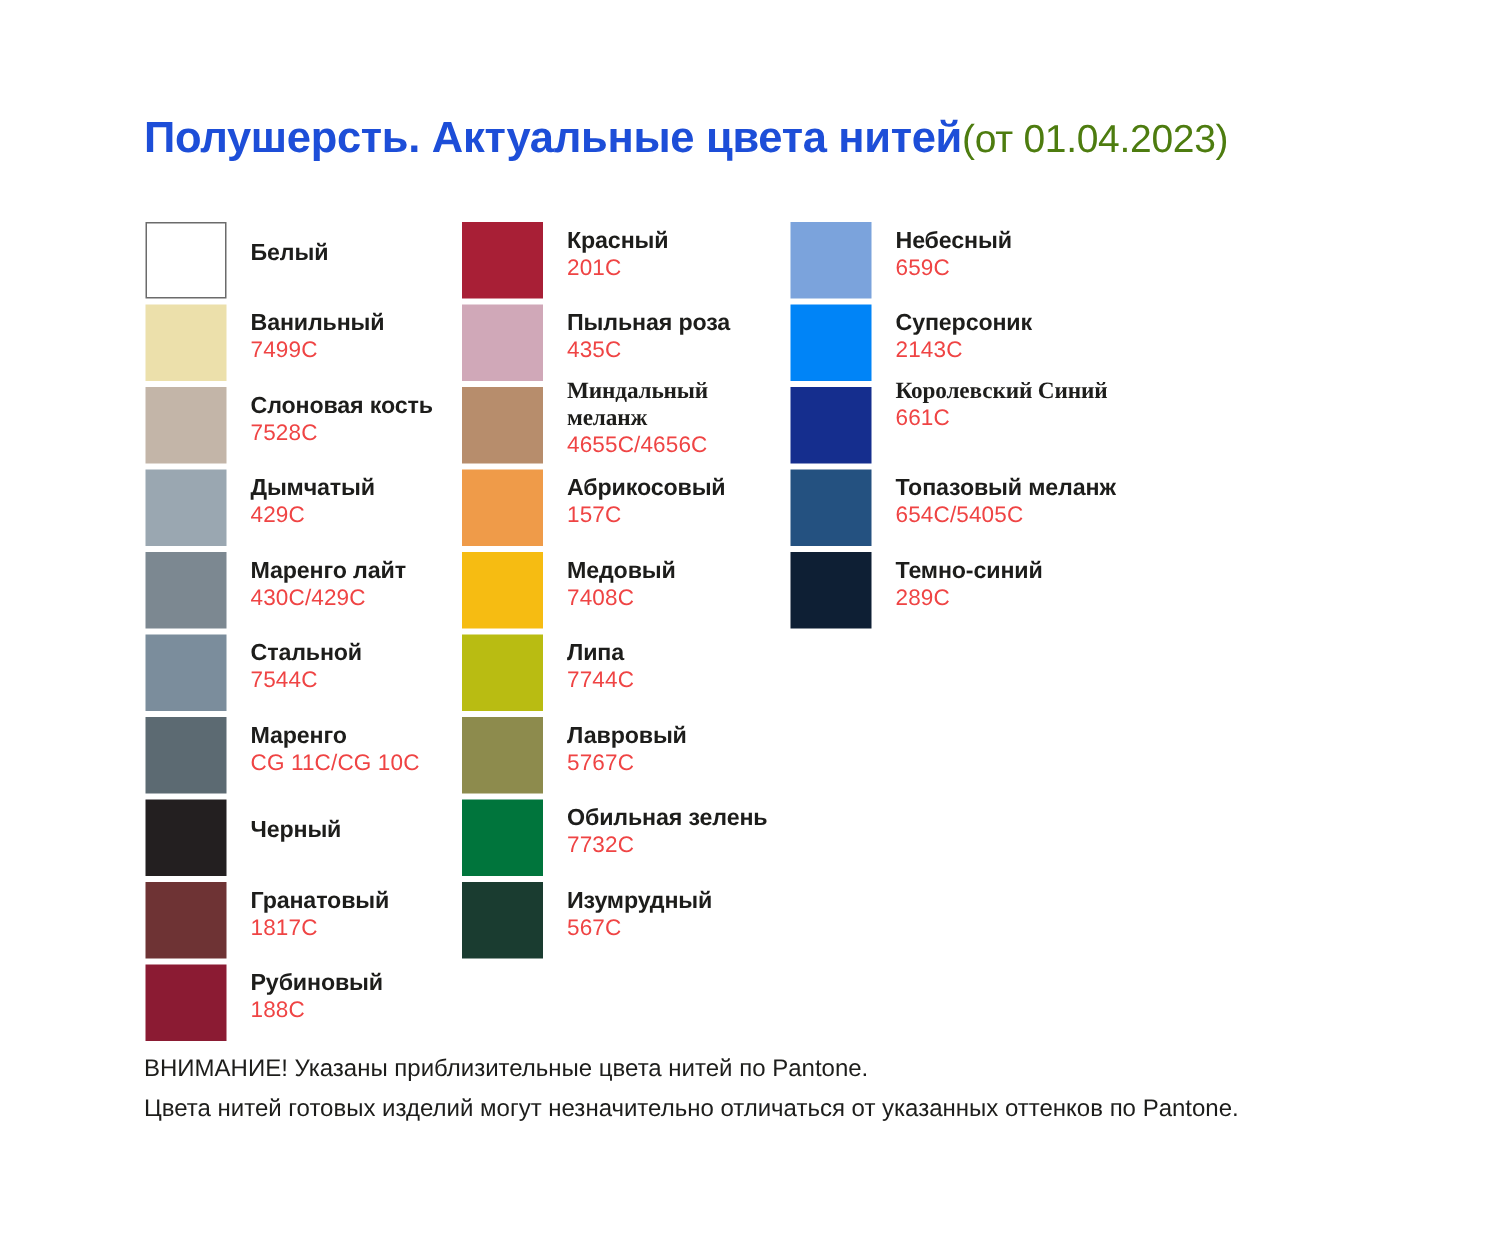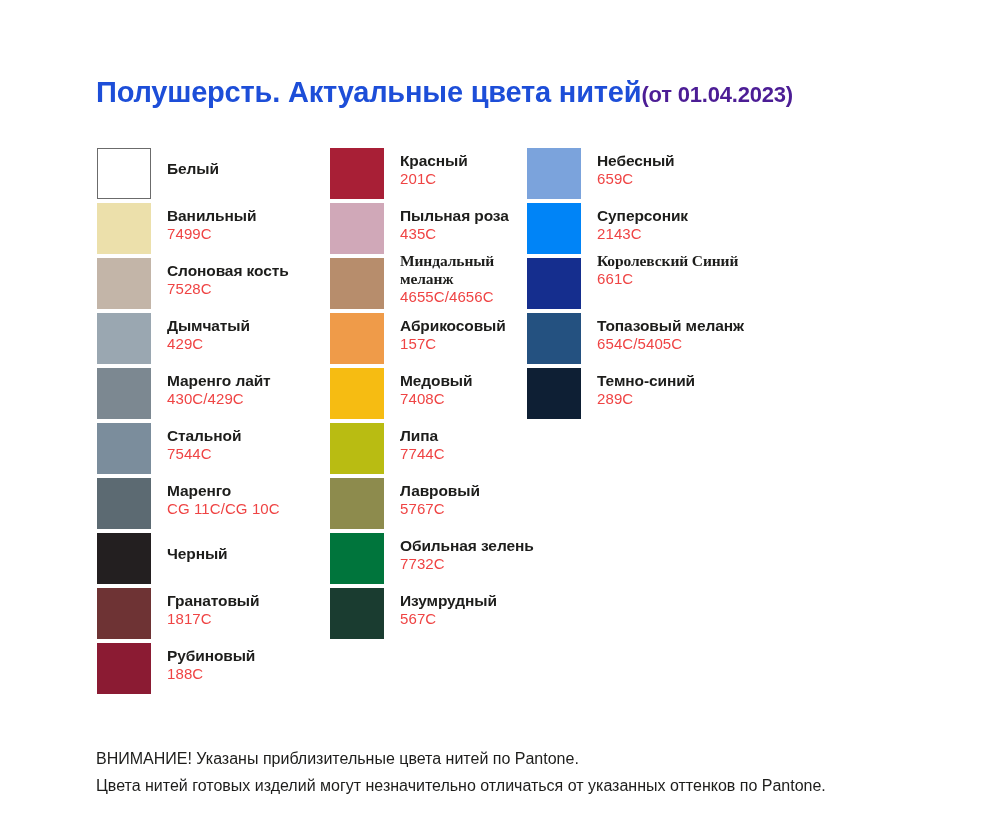--- a/index.html
+++ b/index.html
@@ -29,39 +29,39 @@
     width: 860px;
     white-space: nowrap;
   }
   .title-main {
     font-size: 29px;
     font-weight: bold;
     letter-spacing: -0.2px;
     color: #1d4ed8;
   }
   .title-sub {
-    font-size: 22px;
-    font-weight: bold;
-    color: #4c1d95;
+    font-size: 26px;
+    font-weight: normal;
+    color: #4d7c0f;
     letter-spacing: -0.2px;
   }
 
   
   .columns {
     position: absolute;
     left: 0;
     top: 148px;
     width: 1000px;
   }
   .col {
     position: absolute;
     top: 0;
   }
   .col-0 { left: 97px;  width: 215px; }
-  .col-1 { left: 330px; width: 205px; }
+  .col-1 { left: 308px; width: 205px; }
   .col-2 { left: 527px; width: 300px; }
 
   .row {
     position: relative;
     height: 55px;
   }
   .swatch {
     position: absolute;
     left: 0;
     top: 0;
@@ -98,21 +98,21 @@
   
   .labels.one-line   { top: 12px; }
   .labels.two-line   { top: 4px; }
   .labels.three-line { top: -6px; }
   .labels.three-line .sw-name { white-space: normal; width: 150px; font-family: Liberation Serif, serif; }
 
   
   .footer {
     position: absolute;
     left: 96px;
-    top: 745px;
+    top: 699px;
     width: 880px;
   }
   .footer-line {
     display: block;
     font-size: 16px;
     color: #1d1d1b;
     line-height: 1.7;
     white-space: nowrap;
   }
 </style>

